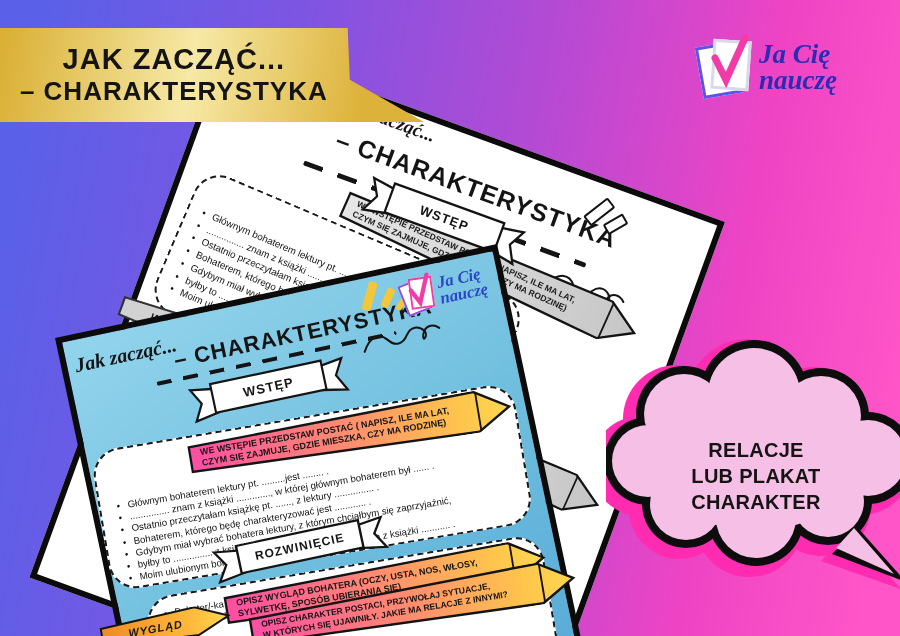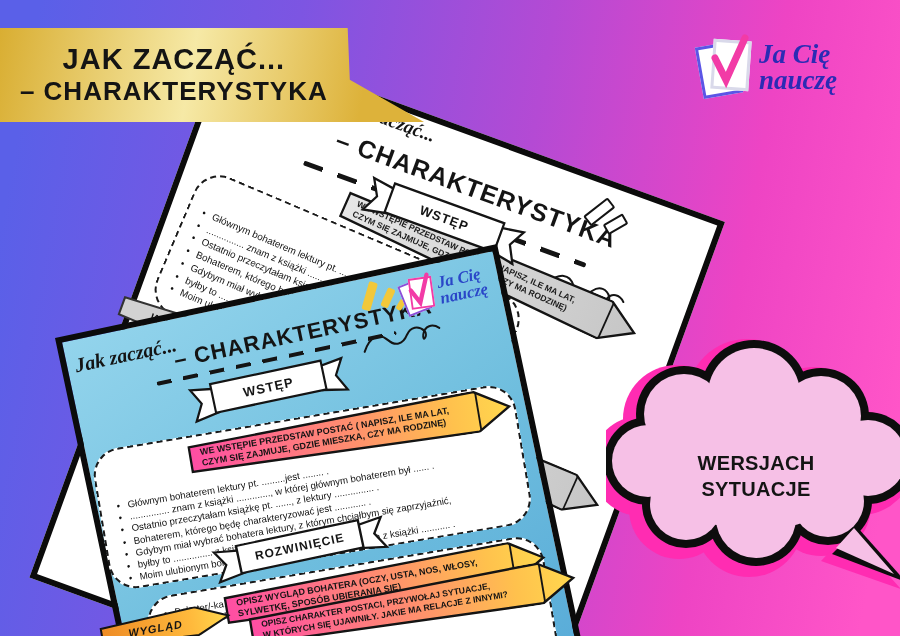--- a/index.html
+++ b/index.html
@@ -356,18 +356,19 @@
         <circle cx="42" cy="125" r="36"></circle>
           <circle cx="262" cy="122" r="38"></circle>
         <circle cx="80" cy="168" r="36"></circle>
           <circle cx="150" cy="182" r="40"></circle>
           <circle cx="222" cy="165" r="36"></circle>
         <ellipse cx="150" cy="122" rx="108" ry="72"></ellipse>
         <polygon points="248,192 288,238 230,212"></polygon>
       </g>
     </svg>
     <div class="cloud-text">
-      <div>WERSJACH</div>
-      <div>SYTUACJE</div>
+      <div>RELACJE</div>
+      <div>LUB PLAKAT</div>
+      <div>CHARAKTER</div>
     </div>
   </div>
 
 </div>
 
 </body></html>

